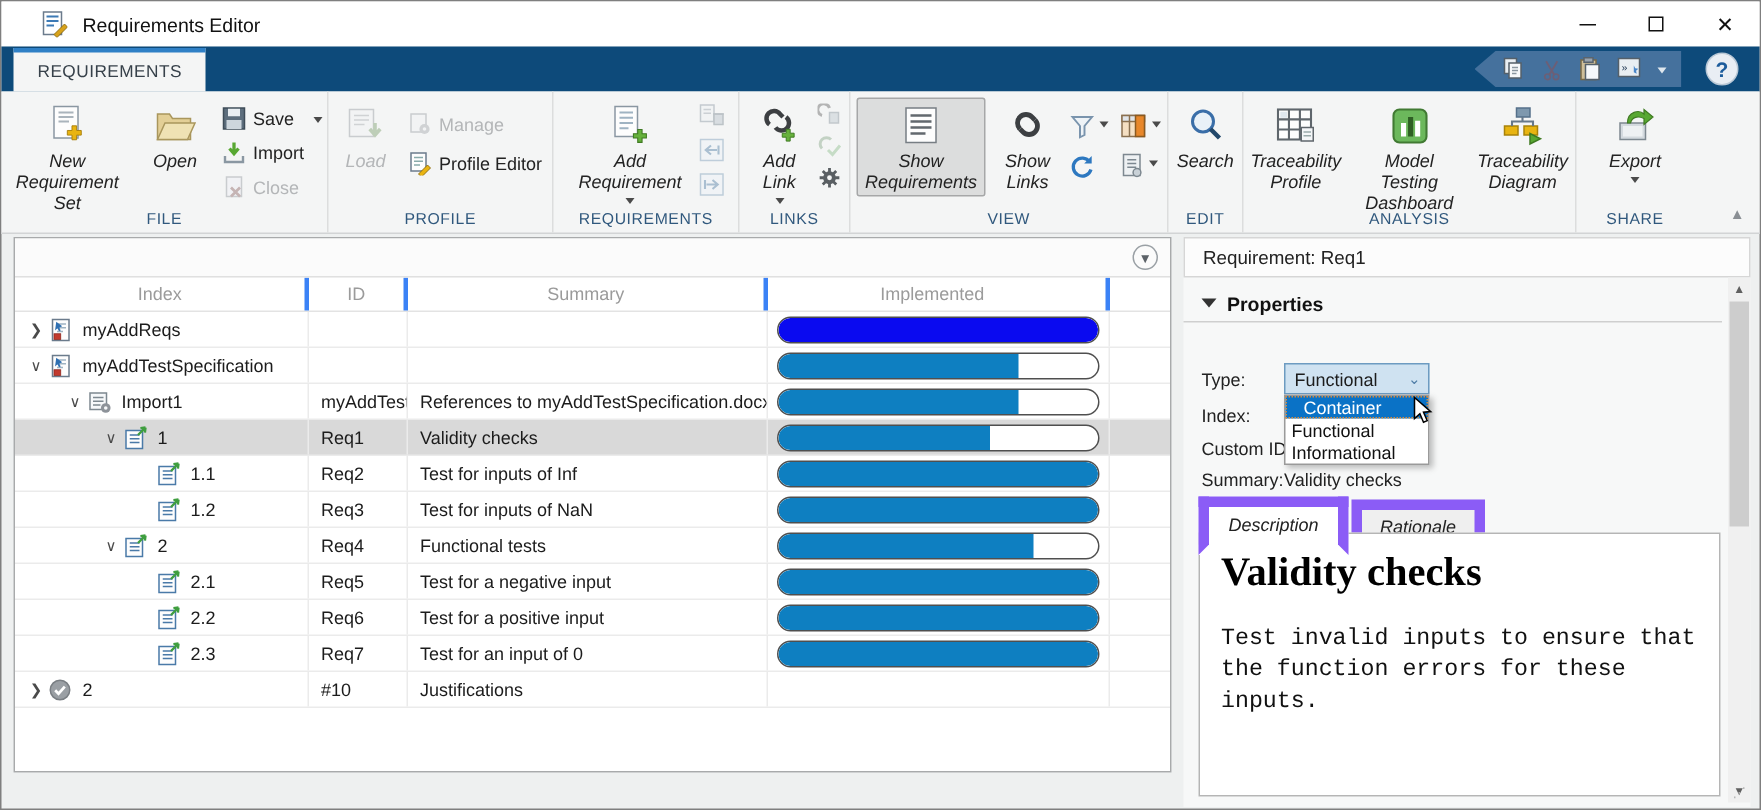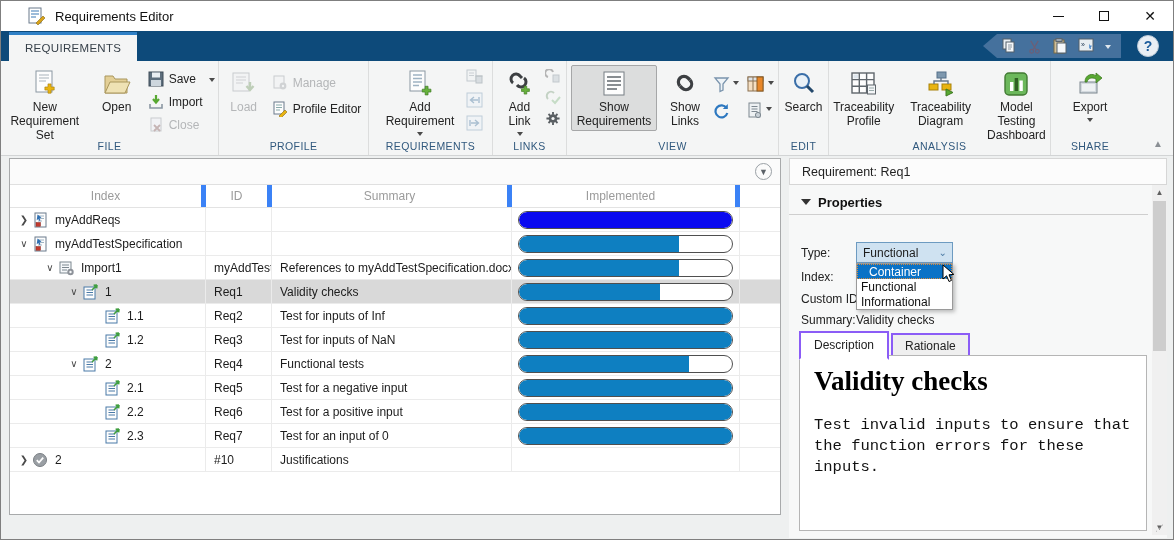--- a/index.html
+++ b/index.html
@@ -24,38 +24,38 @@
   .qat .dim { opacity:.45; }
   .helpbtn { position:absolute; right:14px; top:4px; width:22px; height:22px; border-radius:50%; background:#e9eef4; color:#1c5c9c; font-weight:bold; font-size:14px; display:flex; align-items:center; justify-content:center; border:1px solid #b9c8d6; }
 
   
   .toolbar { position:absolute; left:0; top:60px; right:0; height:95px; background:#f4f5f5; border-bottom:1px solid #d2d4d5; display:flex; }
   .sec { position:relative; height:100%; border-right:1px solid #dcdddd; }
   .sec-label { position:absolute; left:0; right:0; bottom:3px; text-align:center; font-size:10.5px; color:#30587d; letter-spacing:.4px; }
   .sec-body { position:absolute; left:0; right:0; top:4px; bottom:20px; display:flex; align-items:flex-start; justify-content:center; gap:4px; }
   .bigbtn { display:flex; flex-direction:column; align-items:center; padding:2px 5px; border:1px solid transparent; border-radius:2px; cursor:default; }
   .bigbtn .ic { height:32px; display:flex; align-items:center; justify-content:center; }
-  .bigbtn .tx { font-size:12px; line-height:14px; color:#232323; text-align:center; white-space:normal; }
+  .bigbtn .tx { font-size:12px; line-height:14px; color:#232323; text-align:center; white-space:normal;font-style:italic; }
   .bigbtn.pressed { background:#dcdddd; border-color:#a6a7a8; }
   .dis .tx { color:#b4b6b8; }
   .dis svg { opacity:.42; filter:grayscale(55%); }
   .vstack { display:flex; flex-direction:column; justify-content:flex-start; gap:3px; padding-top:4px; }
   .smallbtn { display:flex; align-items:center; gap:5px; height:20px; font-size:12px; color:#232323; padding:0 3px; cursor:default; }
   .smallbtn.dis { color:#b4b6b8; }
   .caret { width:0; height:0; border:3.5px solid transparent; border-top:4px solid #4a4a4a; display:inline-block; margin-top:4px; }
   .icgrid { display:grid; grid-template-columns:auto auto; grid-auto-rows:26px; column-gap:8px; align-items:center; padding-top:6px; }
   .icitem { display:flex; align-items:center; gap:3px; }
   .collapse-ribbon { position:absolute; right:10px; bottom:6px; color:#8a8f94; font-size:10px; }
 
   
   .leftpane { position:absolute; left:8px; top:157px; width:772px; height:357px; background:#fff; border:1px solid #a8aaab; }
   .pane-strip { position:relative; height:26px; background:#fbfbfb; border-bottom:1px solid #e0e0e0; }
   .pane-collapse { position:absolute; right:8px; top:4px; width:17px; height:17px; border:1px solid #9aa0a5; border-radius:50%; color:#5c6268; font-size:9px; display:flex; align-items:center; justify-content:center; }
   .thead { display:flex; height:23px; border-bottom:1px solid #e3e3e3; }
-  .th { font-size:12px; color:#9b9b9b; display:flex; align-items:center; justify-content:center; border-right:5px solid #3b82f6; }
+  .th { font-size:12px; color:#9b9b9b; display:flex; align-items:center; justify-content:center; border-right:3px solid #3b82f6; }
   .trow { display:flex; height:24px; border-bottom:1px solid #ebebeb; background:#fff; }
   .trow.sel { background:#d9d9d9; }
   .td { font-size:12px; color:#1c1c1c; display:flex; align-items:center; border-right:1px solid #ebebeb; overflow:hidden; white-space:nowrap; }
   .c-index { width:196px; } .c-id { width:66px; padding-left:8px; } .c-sum { width:240px; padding-left:8px; } .c-impl { width:228px; padding:0 6px; } .c-fill { width:36px; border-right:none; }
   .th.c-id, .th.c-sum, .th.c-impl { padding-left:0; justify-content:center; }
   .chev { width:16px; font-size:10px; color:#4a4a4a; display:inline-flex; justify-content:center; flex:none; }
   .rowicon { width:17px; height:16px; margin-right:6px; flex:none; }
   .pbar { position:relative; width:100%; height:18px; border:1.5px solid #4f4f4f; border-radius:9px; background:#fff; overflow:hidden; }
   .pbar .fill { position:absolute; left:0; top:0; bottom:0; border-radius:8px 0 0 8px; }
 
@@ -67,21 +67,21 @@
   .props-head .tri { width:0; height:0; border:5px solid transparent; border-top:6px solid #333; margin-top:5px; }
   .field { position:absolute; left:12px; font-size:12px; color:#222; }
   .fval { position:absolute; left:67px; font-size:12px; color:#222; }
   .typedd { position:absolute; left:67px; top:57px; width:97px; height:21px; background:#cfe2f1; border:1px solid #6d9bc1; display:flex; align-items:center; font-size:12px; color:#1c1c1c; padding-left:6px; }
   .typedd .dd-chev { position:absolute; right:5px; color:#4c7ba5; font-size:10px; }
   .popup { position:absolute; left:67px; top:78px; width:97px; background:#fff; border:1px solid #9a9a9a; box-shadow:2px 2px 4px rgba(0,0,0,.25); z-index:5; }
   .popt { height:15px; font-size:12px; display:flex; align-items:center; padding-left:4px; color:#111; }
   .popt.selected { background:#0a72c6; color:#fff; outline:1px dotted #d78b3c; outline-offset:-1px;padding-left:12px; }
   .cursor { position:absolute; right:-4px; top:0px; z-index:6; }
   .tabs { position:absolute; left:10px; top:146px; display:flex; align-items:flex-end; }
-  .dtab { font-size:12px; padding:4px 12px 5px; border:2px solid #8b5cf6; background:#efefef; color:#222; margin-right:2px; }
+  .dtab { font-size:12px; padding:4px 12px 5px; border:7px solid #8b5cf6; background:#efefef; color:#222; margin-right:2px;font-style:italic; }
   .dtab.active { background:#fff; border-bottom-color:#fff; position:relative; z-index:2; padding:5px 13px 6px; }
   .descbox { position:absolute; left:10px; right:5px; top:170px; bottom:7px; background:#fff; border:1px solid #b5b5b5; padding:10px 14px; overflow:hidden; }
   .desc-title { font-family:"Liberation Serif", serif; font-weight:bold; font-size:27px; color:#000; margin-bottom:18px; }
   .desc-body { font-family:Liberation Mono, monospace; font-size:15.5px; color:#111; line-height:1.35; }
 
   
   .sbar { position:absolute; right:0; top:27px; bottom:3px; width:15px; background:#f0f0f0; }
   .sb-arrow { height:15px; display:flex; align-items:center; justify-content:center; font-size:8px; color:#606060; }
   .sb-thumb { position:absolute; left:1px; right:1px; top:16px; height:150px; background:#cdcdcd; }
   .sb-down { position:absolute; bottom:0; left:0; right:0; }
@@ -371,42 +371,42 @@
               <svg width="30" height="28" viewBox="0 0 30 28">
                 <rect x="3" y="3" width="22" height="20" fill="#fdfdfd" stroke="#5f666c" stroke-width="1.4"></rect>
                 <path d="M3 9.6h22M3 16.3h22M10.3 3v20M17.6 3v20" stroke="#5f666c" stroke-width="1.4"></path>
                 <rect x="4.5" y="4.5" width="4.5" height="4" fill="#dfe7ee"></rect>
                 <rect x="18.5" y="15" width="8" height="9" fill="#f4f6f8" stroke="#5f666c"></rect>
                 <path d="M20 18h5M20 20.5h5" stroke="#9aa"></path>
               </svg>
             </span>
           <span class="tx">Traceability Profile</span>
         </div>
+        <div class="bigbtn" style="width:86px">
+          <span class="ic">
+              <svg width="28" height="28" viewBox="0 0 28 28">
+                <rect x="3" y="3" width="22" height="22" rx="4" fill="#6cb85c" stroke="#417a33" stroke-width="1.4"></rect>
+                <rect x="8" y="12" width="3.4" height="9" fill="#fff"></rect>
+                <rect x="12.7" y="8" width="3.4" height="13" fill="#2f5f24"></rect>
+                <rect x="17.4" y="10.5" width="3.4" height="10.5" fill="#fff"></rect>
+              </svg>
+            </span>
+          <span class="tx">Model Testing Dashboard</span>
+        </div>
         <div class="bigbtn" style="width:74px">
           <span class="ic">
               <svg width="30" height="28" viewBox="0 0 30 28">
                 <rect x="11" y="2" width="9" height="6" fill="#7e98ae" stroke="#55708a"></rect>
                 <rect x="3" y="14" width="9" height="6" fill="#e8b411" stroke="#a8820a"></rect>
                 <rect x="16" y="14" width="9" height="6" fill="#e8b411" stroke="#a8820a"></rect>
                 <path d="M15 8 v3 M8 14 v-3 h14 v3" stroke="#66788a" fill="none" stroke-width="1.4"></path>
                 <path d="M20 19 l7 3.5 -7 3.5 z" fill="#58a832" stroke="#3f7a22"></path>
               </svg>
             </span>
           <span class="tx">Traceability Diagram</span>
-        </div>
-        <div class="bigbtn" style="width:86px">
-          <span class="ic">
-              <svg width="28" height="28" viewBox="0 0 28 28">
-                <rect x="3" y="3" width="22" height="22" rx="4" fill="#6cb85c" stroke="#417a33" stroke-width="1.4"></rect>
-                <rect x="8" y="12" width="3.4" height="9" fill="#fff"></rect>
-                <rect x="12.7" y="8" width="3.4" height="13" fill="#2f5f24"></rect>
-                <rect x="17.4" y="10.5" width="3.4" height="10.5" fill="#fff"></rect>
-              </svg>
-            </span>
-          <span class="tx">Model Testing Dashboard</span>
         </div>
       </div>
       <div class="sec-label">ANALYSIS</div>
     </div>
 
     <div class="sec" style="width:78px; border-right:none">
       <div class="sec-body">
         <div class="bigbtn">
           <span class="ic">
               <svg width="30" height="28" viewBox="0 0 30 28">

